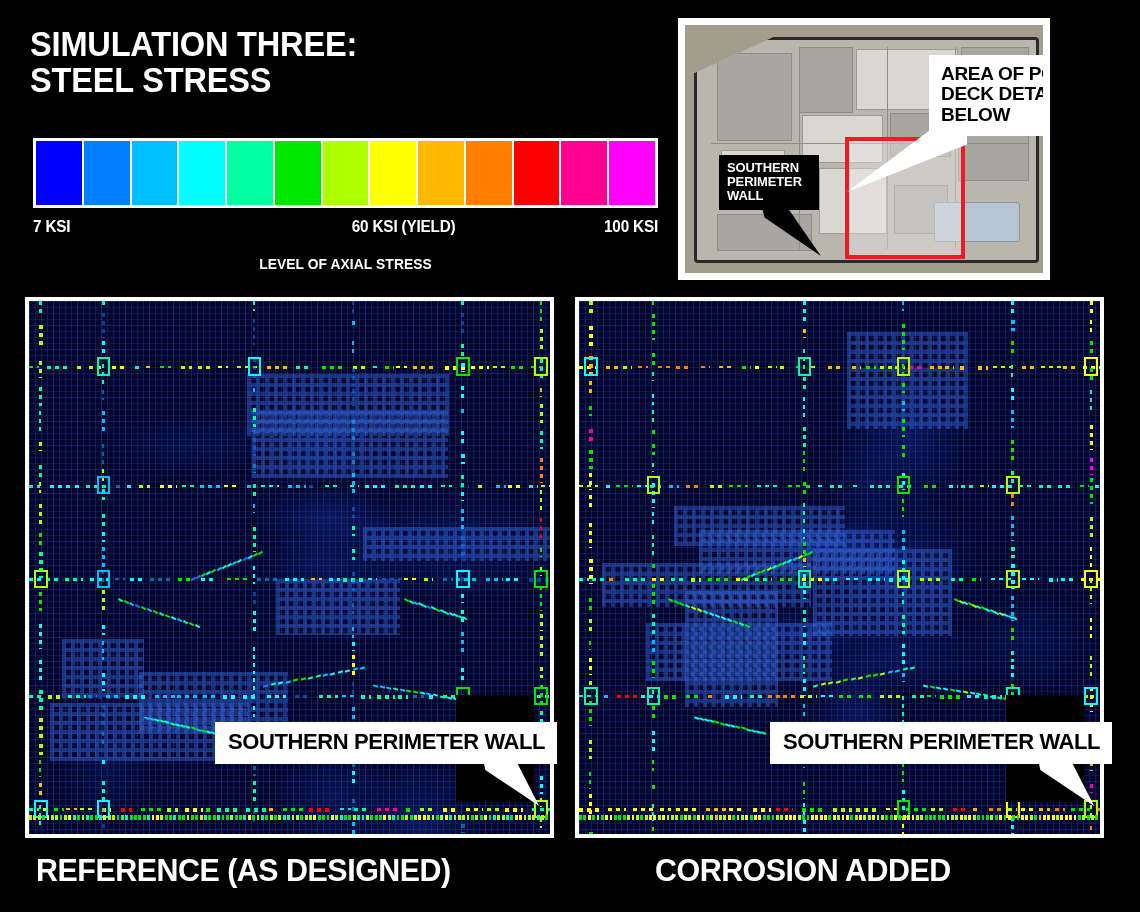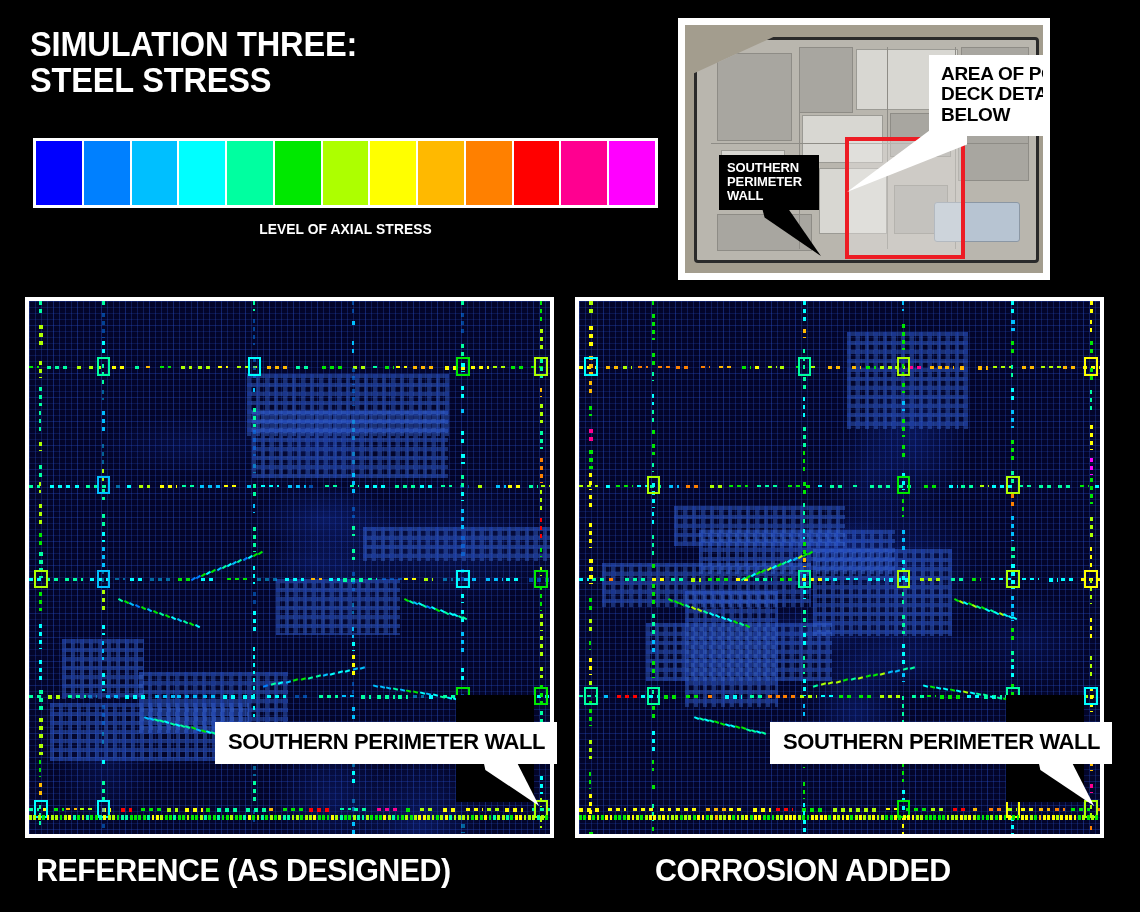--- a/index.html
+++ b/index.html
@@ -184,20 +184,25 @@
       <div class="swatch" style="background: rgb(0, 255, 160);"></div>
       <div class="swatch" style="background: rgb(0, 232, 0);"></div>
       <div class="swatch" style="background: rgb(173, 255, 0);"></div>
       <div class="swatch" style="background: rgb(255, 255, 0);"></div>
       <div class="swatch" style="background: rgb(255, 185, 0);"></div>
       <div class="swatch" style="background: rgb(255, 128, 0);"></div>
       <div class="swatch" style="background: rgb(255, 0, 0);"></div>
       <div class="swatch" style="background: rgb(255, 0, 144);"></div>
       <div class="swatch" style="background: rgb(255, 0, 255);"></div>
     </div>
+  <div id="legend-labels">
+    <span id="lbl-min">7 KSI</span>
+    <span id="lbl-mid">60 KSI (YIELD)</span>
+    <span id="lbl-max">100 KSI</span>
+  </div>
   <div id="legend-caption">LEVEL OF AXIAL STRESS</div>
 </div>
 
 <div id="inset">
   <div id="inset-map">
     <div id="plan-body">
 
       <div class="plan-block" style="left:6%;top:6%;width:22%;height:40%;"></div>
       <div class="plan-block" style="left:30%;top:3%;width:16%;height:30%;"></div>
       <div class="plan-light" style="left:47%;top:4%;width:30%;height:28%;"></div>

